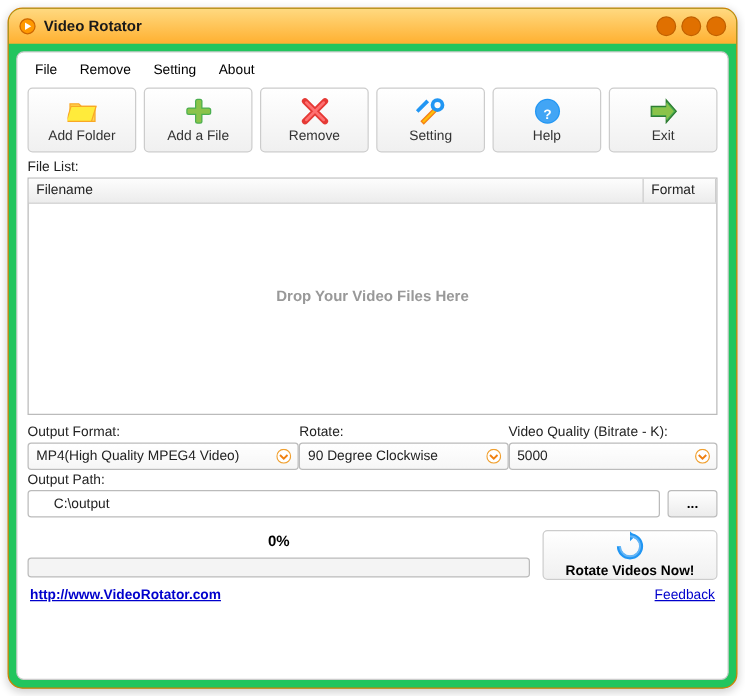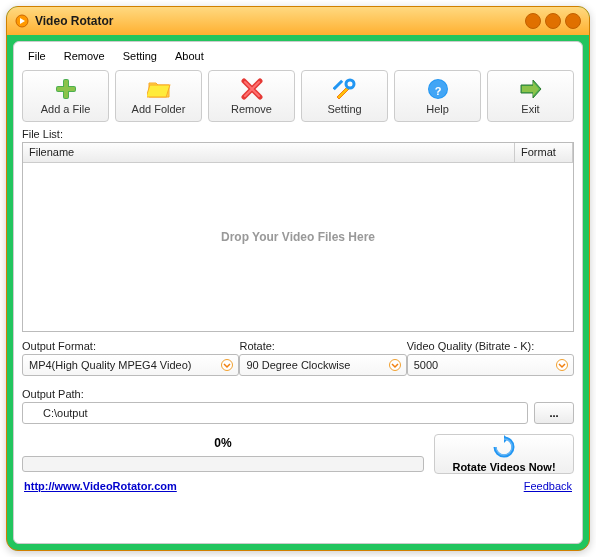--- a/index.html
+++ b/index.html
@@ -17,21 +17,21 @@
 .tool-btn { flex: 1; height: 52px; border: 1px solid #ccc; border-radius: 4px; background: linear-gradient(to bottom, #ffffff, #f0f0f0); display: flex; flex-direction: column; align-items: center; justify-content: center; gap: 2px; cursor: pointer; }
 .tool-btn .icon { width: 24px; height: 24px; display: flex; align-items: center; justify-content: center; }
 .tool-btn .lbl { color: #333; }
 .label { color: #222; margin-bottom: 2px; }
 .file-list-box { border: 1px solid #bbb; height: 190px; background: #fff; position: relative; margin-bottom: 8px; }
 .list-header { height: 20px; background: linear-gradient(to bottom, #fdfdfd, #ececec); border-bottom: 1px solid #ccc; display: flex; }
 .list-header .col { border-right: 1px solid #ccc; padding: 3px 6px; color: #222; }
 .col-filename { flex: 1; }
 .col-format { width: 58px; }
 .drop-hint { position: absolute; top: 0; left: 0; right: 0; bottom: 0; display: flex; align-items: center; justify-content: center; color: #999; font-weight: bold; font-size: 12px; pointer-events: none; }
-.row-settings { display: flex; margin-bottom: 12px; }
+.row-settings { display: flex; margin-bottom: 2px; }
 .setting-col { display: flex; flex-direction: column; }
 .setting-col.of { flex: 1.3; }
 .setting-col.rt { flex: 1; }
 .setting-col.vq { flex: 1; }
 .combo { position: relative; height: 22px; border: 1px solid #bbb; border-radius: 3px; background: linear-gradient(to bottom,#fff,#f6f6f6); display: flex; align-items: center; padding: 0 22px 0 6px; cursor: pointer; overflow: hidden; white-space: nowrap; color: #222; }
 .combo .chev { position: absolute; right: 4px; top: 3px; width: 14px; height: 14px; border-radius: 50%; display:flex; align-items:center; justify-content:center; }
 .output-row { display: flex; gap: 6px; align-items: center; margin-bottom: 10px; }
 .text-input { flex: 1; height: 22px; border: 1px solid #bbb; border-radius: 3px; padding: 0 20px; color: #222; background:#fff; }
 .browse-btn { width: 40px; height: 22px; border: 1px solid #bbb; border-radius: 3px; background: linear-gradient(to bottom,#fff,#ececec); cursor: pointer; font-weight: bold; }
 .bottom-row { display: flex; gap: 10px; align-items: center; }
@@ -70,36 +70,36 @@
       <span class="menu-item">File</span>
       <span class="menu-item">Remove</span>
       <span class="menu-item">Setting</span>
       <span class="menu-item">About</span>
     </div>
 
     <div class="toolbar">
       <div class="tool-btn">
         <span class="icon">
           <svg width="24" height="24" viewBox="0 0 24 24">
+              <path d="M2 6 L9 6 L11 8 L22 8 L22 20 L2 20 Z" fill="#ffd54f" stroke="#f9a825"></path>
+              <path d="M2 8 L22 8 L20 20 L0 20 Z" fill="#ffeb3b" stroke="#f9a825" transform="translate(2,0) skewX(-8)"></path>
+            </svg>
+        </span>
+        <span class="lbl">Add Folder</span>
+      </div>
+      <div class="tool-btn">
+        <span class="icon">
+          <svg width="24" height="24" viewBox="0 0 24 24">
               <rect x="9" y="2" width="6" height="20" rx="2" fill="#4caf50"></rect>
               <rect x="2" y="9" width="20" height="6" rx="2" fill="#4caf50"></rect>
               <rect x="10" y="3" width="4" height="18" rx="1" fill="#8bc34a"></rect>
               <rect x="3" y="10" width="18" height="4" rx="1" fill="#8bc34a"></rect>
             </svg>
         </span>
         <span class="lbl">Add a File</span>
-      </div>
-      <div class="tool-btn">
-        <span class="icon">
-          <svg width="24" height="24" viewBox="0 0 24 24">
-              <path d="M2 6 L9 6 L11 8 L22 8 L22 20 L2 20 Z" fill="#ffd54f" stroke="#f9a825"></path>
-              <path d="M2 8 L22 8 L20 20 L0 20 Z" fill="#ffeb3b" stroke="#f9a825" transform="translate(2,0) skewX(-8)"></path>
-            </svg>
-        </span>
-        <span class="lbl">Add Folder</span>
       </div>
       <div class="tool-btn">
         <span class="icon">
           <svg width="24" height="24" viewBox="0 0 24 24">
               <path d="M4 4 L20 20 M20 4 L4 20" stroke="#e53935" stroke-width="5" stroke-linecap="round"></path>
               <path d="M5 5 L19 19 M19 5 L5 19" stroke="#ff7070" stroke-width="2" stroke-linecap="round"></path>
             </svg>
         </span>
         <span class="lbl">Remove</span>
       </div>

